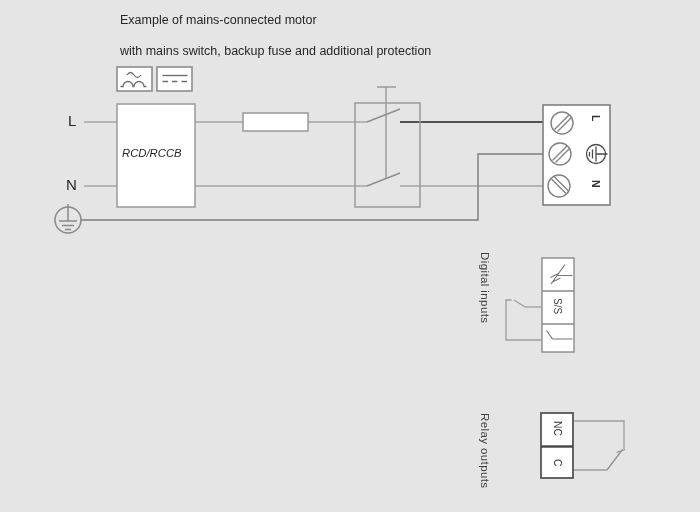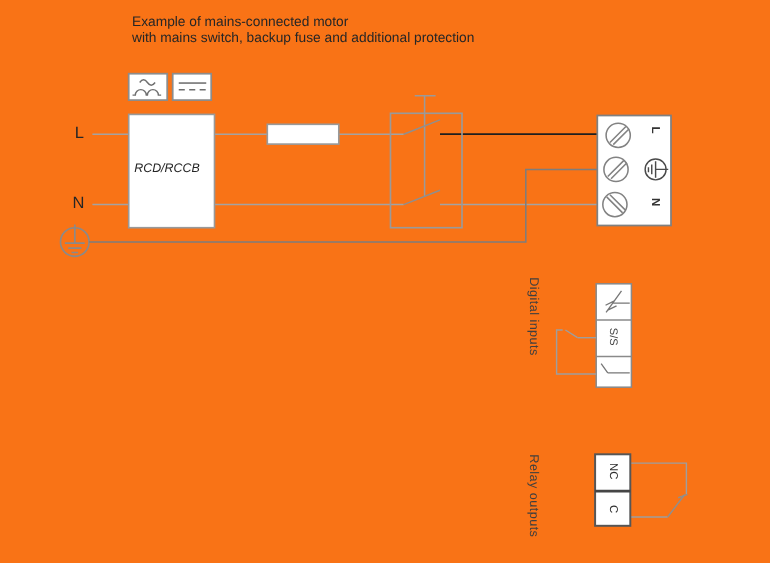--- a/index.html
+++ b/index.html
@@ -1,16 +1,16 @@
 <!DOCTYPE html>
 <html><head>
 <meta charset="utf-8">
 <style>
   html,body{margin:0;padding:0;background:#fff;}
-  #frame{position:relative;width:700px;height:512px;background:#f97316;overflow:hidden;
+  #frame{position:relative;width:700px;height:512px;background:#e5e5e5;overflow:hidden;
          font-family:"Liberation Sans",sans-serif;}
   #wiring{position:absolute;left:0;top:0;}
   .txt{position:absolute;color:#262626;white-space:nowrap;line-height:1.15;}
   .rot{transform:rotate(90deg);transform-origin:0 0;}
   .title{font-size:12.5px;}
   .supply-label{font-size:15px;}
   .rcd-label{font-size:11.3px;font-style:italic;}
   .term-label{font-size:10.5px;font-weight:700;color:#333;}
   .cell-label{font-size:10px;color:#3f3f3f;font-weight:400;}
   .relay-label{font-size:10.3px;color:#2f2f2f;}
@@ -103,21 +103,21 @@
         <path d="M573 470 H607"></path>
         <path d="M607 470 L622.5 449.5" stroke="#8f8f8f"></path>
         <path d="M616.5 452.5 L625 449.5" stroke="#8f8f8f"></path>
       </g>
       <rect x="541" y="413" width="32" height="65" fill="#fff" stroke="#565656" stroke-width="1.8"></rect>
       <path d="M541 446.5 H573" stroke="#454545" stroke-width="2.4"></path>
     </g>
   </svg>
 
   <div class="txt title" style="left:120px;top:13px;">Example of mains-connected motor</div>
-  <div class="txt title" style="left:120px;top:27px;">with mains switch, backup fuse and additional protection</div>
+  <div class="txt title" style="left:120px;top:44px;">with mains switch, backup fuse and additional protection</div>
 
   <div class="txt supply-label" style="left:68px;top:112px;">L</div>
   <div class="txt supply-label" style="left:66px;top:176px;">N</div>
 
   <div class="txt rcd-label" style="left:122px;top:147px;">RCD/RCCB</div>
 
   <div class="txt rot term-label" style="left:601.5px;top:114.5px;">L</div>
   <div class="txt rot term-label" style="left:601.5px;top:179.5px;">N</div>
 
   <div class="txt rot section-label" style="left:491px;top:252px;">Digital inputs</div>

